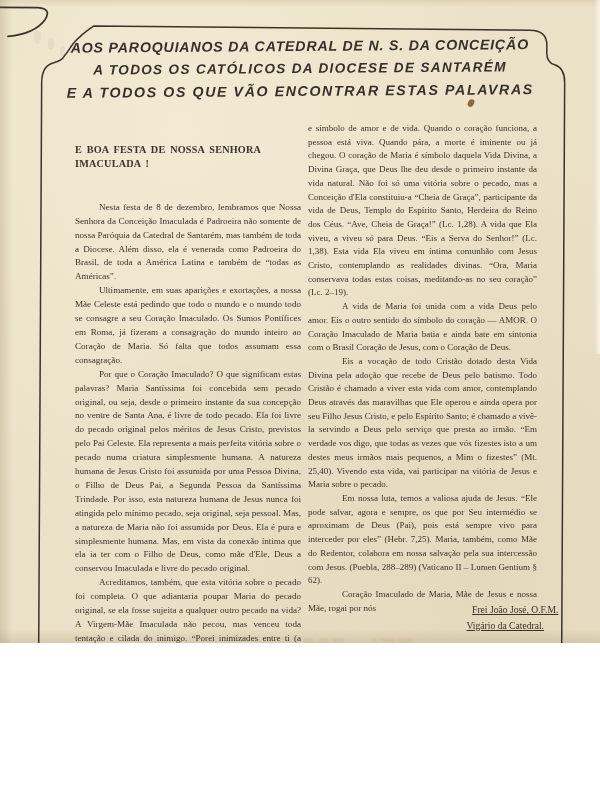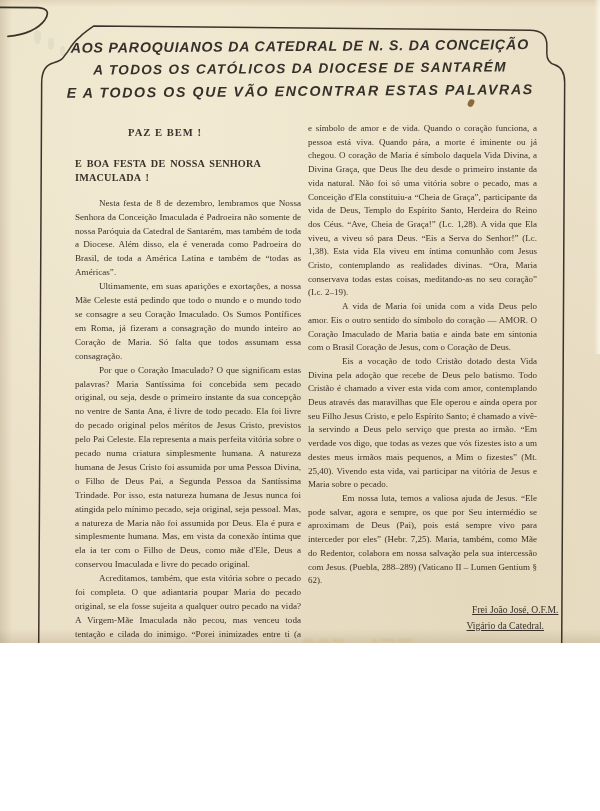--- a/index.html
+++ b/index.html
@@ -61,21 +61,21 @@
   
   .col{position:absolute;z-index:3;font-size:9.1px;line-height:13.9px;
     text-align:justify;hyphens:auto;-webkit-hyphens:auto;}
   .col-left{left:75px;top:126px;width:226px;}
   .col-right{left:308px;top:122px;width:229px;font-size:9px;line-height:13.7px;}
   .salutation{text-align:center;padding-right:46px;font-weight:bold;
     font-size:10.6px;letter-spacing:1px;margin:0;}
   .subheading{font-weight:bold;font-size:10.2px;letter-spacing:0.2px;word-spacing:2px;
     margin:17px 0 4px 0;text-align:left;}
   .col p.body{margin:0;text-indent:24px;}
-  .col-left p.first-body{margin-top:12px;}
+  .col-left p.first-body{margin-top:30px;}
   .col-right p.body{text-indent:34px;}
   .col-right p.no-indent{text-indent:0;}
   .force-justify{text-align-last:justify;}
   
   .signature{position:absolute;right:36px;top:602px;z-index:3;text-align:center;
     font-size:9.6px;line-height:15.5px;color:#3a322a;text-decoration:underline;}
   .signature .sig2{padding-right:20px;}
   
   .page-number{position:absolute;right:40px;top:749px;z-index:3;
     font-family:"Liberation Sans",sans-serif;font-weight:bold;font-style:italic;
@@ -162,34 +162,34 @@
     </g>
   </svg>
 
   <div class="header">
     <div class="h1">AOS PAROQUIANOS DA CATEDRAL DE N. S. DA CONCEIÇÃO</div>
     <div class="h2">A TODOS OS CATÓLICOS DA DIOCESE DE SANTARÉM</div>
     <div class="h3">E A TODOS OS QUE VÃO ENCONTRAR ESTAS PALAVRAS</div>
   </div>
 
   <div class="col col-left">
-    <p class="salutation">PAZ E BEM !</p>
     <p class="subheading">E BOA FESTA DE NOSSA SENHORA IMACULADA !</p>
     <p class="body first-body">Nesta festa de 8 de dezembro, lembramos que Nossa Senhora da Conceição Imaculada é Padroeira não somente de nossa Paróquia da Catedral de Santarém, mas também de toda a Diocese. Além disso, ela é venerada como Padroeira do Brasil, de toda a América Latina e também de “todas as Américas”.</p>
     <p class="body">Ultimamente, em suas aparições e exortações, a nossa Mãe Celeste está pedindo que todo o mundo e o mundo todo se consagre a seu Coração Imaculado. Os Sumos Pontífices em Roma, já fizeram a consagração do mundo inteiro ao Coração de Maria. Só falta que todos assumam essa consagração.</p>
     <p class="body">Por que o Coração Imaculado? O que significam estas palavras? Maria Santíssima foi concebida sem pecado original, ou seja, desde o primeiro instante da sua concepção no ventre de Santa Ana, é livre de todo pecado. Ela foi livre do pecado original pelos méritos de Jesus Cristo, previstos pelo Pai Celeste. Ela representa a mais perfeita vitória sobre o pecado numa criatura simplesmente humana. A natureza humana de Jesus Cristo foi assumida por uma Pessoa Divina, o Filho de Deus Pai, a Segunda Pessoa da Santíssima Trindade. Por isso, esta natureza humana de Jesus nunca foi atingida pelo mínimo pecado, seja original, seja pessoal. Mas, a natureza de Maria não foi assumida por Deus. Ela é pura e simplesmente humana. Mas, em vista da conexão íntima que ela ia ter com o Filho de Deus, como mãe d'Ele, Deus a conservou Imaculada e livre do pecado original.</p>
     <p class="body">Acreditamos, também, que esta vitória sobre o pecado foi completa. O que adiantaria poupar Maria do pecado original, se ela fosse sujeita a qualquer outro pecado na vida? A Virgem-Mãe Imaculada não pecou, mas venceu toda tentação e cilada do inimigo. “Porei inimizades entre ti (a serpente) e a mulher” (Gen. 3,15) Ela lutou e venceu!</p>
     <p class="body force-justify">O “coração” é considerado comumente como sinal</p>
   </div>
 
   <div class="col col-right">
     <p class="body no-indent">e símbolo de amor e de vida. Quando o coração funciona, a pessoa está viva. Quando pára, a morte é iminente ou já chegou. O coração de Maria é símbolo daquela Vida Divina, a Divina Graça, que Deus lhe deu desde o primeiro instante da vida natural. Não foi só uma vitória sobre o pecado, mas a Conceição d'Ela constituiu-a “Cheia de Graça”, participante da vida de Deus, Templo do Espírito Santo, Herdeira do Reino dos Céus. “Ave, Cheia de Graça!” (Lc. 1,28). A vida que Ela viveu, a viveu só para Deus. “Eis a Serva do Senhor!” (Lc. 1,38). Esta vida Ela viveu em íntima comunhão com Jesus Cristo, contemplando as realidades divinas. “Ora, Maria conservava todas estas coisas, meditando-as no seu coração” (Lc. 2–19).</p>
     <p class="body">A vida de Maria foi unida com a vida Deus pelo amor. Eis o outro sentido do símbolo do coração — AMOR. O Coração Imaculado de Maria batia e ainda bate em sintonia com o Brasil Coração de Jesus, com o Coração de Deus.</p>
     <p class="body">Eis a vocação de todo Cristão dotado desta Vida Divina pela adoção que recebe de Deus pelo batismo. Todo Cristão é chamado a viver esta vida com amor, contemplando Deus através das maravilhas que Ele operou e ainda opera por seu Filho Jesus Cristo, e pelo Espírito Santo; é chamado a vivê-la servindo a Deus pelo serviço que presta ao irmão. “Em verdade vos digo, que todas as vezes que vós fizestes isto a um destes meus irmãos mais pequenos, a Mim o fizestes” (Mt. 25,40). Vivendo esta vida, vai participar na vitória de Jesus e Maria sobre o pecado.</p>
     <p class="body">Em nossa luta, temos a valiosa ajuda de Jesus. “Ele pode salvar, agora e sempre, os que por Seu intermédio se aproximam de Deus (Pai), pois está sempre vivo para interceder por eles” (Hebr. 7,25). Maria, também, como Mãe do Redentor, colabora em nossa salvação pela sua intercessão com Jesus. (Puebla, 288–289) (Vaticano II – Lumen Gentium § 62).</p>
+    <p class="body">Coração Imaculado de Maria, Mãe de Jesus e nossa Mãe, rogai por nós</p>
   </div>
 
   <div class="signature">
     <div class="sig1">Frei João José, O.F.M.</div>
     <div class="sig2">Vigário da Catedral.</div>
   </div>
 
   <div class="page-number">PÁGINA - 1</div>
 
 </div>

